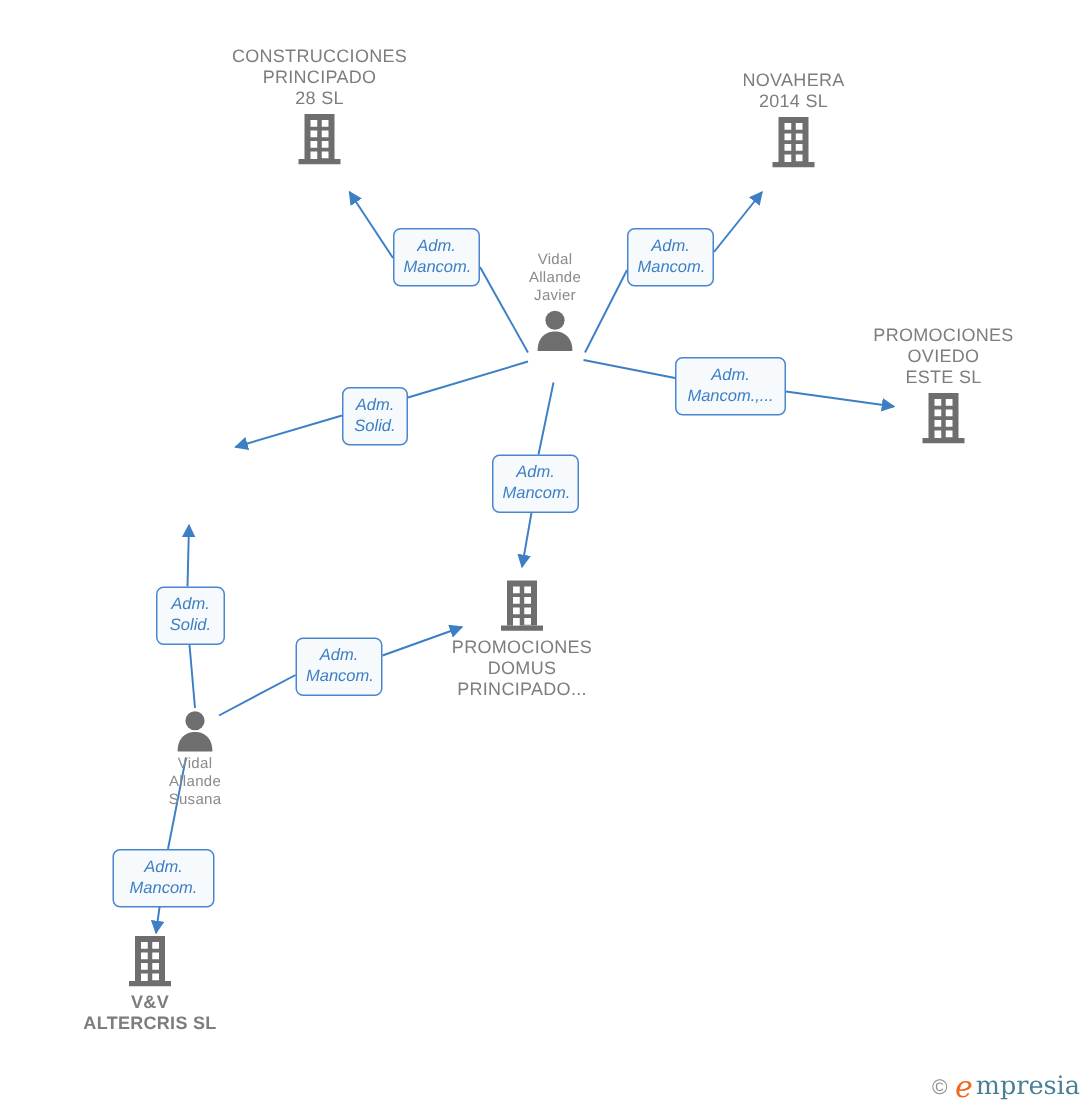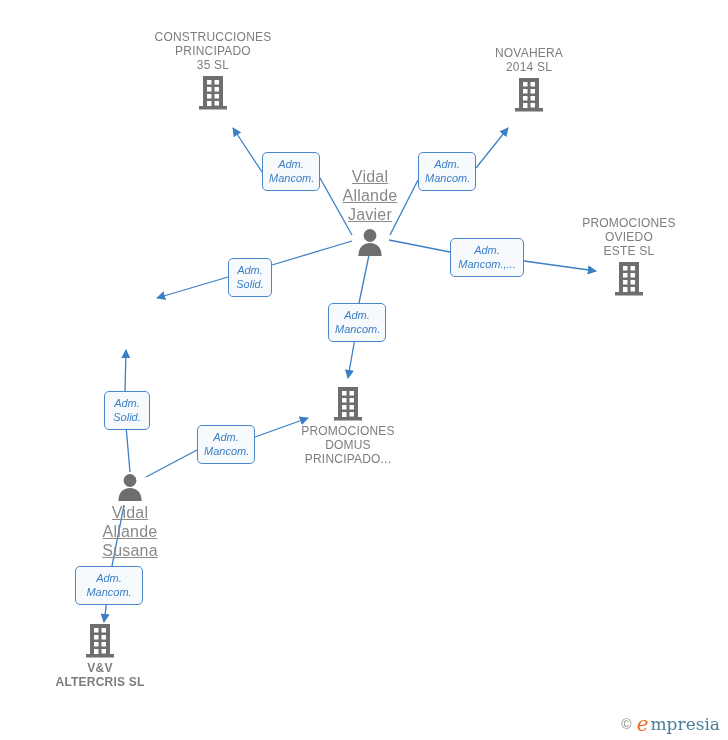--- a/index.html
+++ b/index.html
@@ -38,22 +38,21 @@
     color: #808080;
     font-size: 12px;
     letter-spacing: 0.2px;
     white-space: pre-line;
   }
   .node-label.company {
     color: #7d7d7d;
   }
   .node-label.person {
     color: #8a8a8a;
-    font-size: 16px;
-    text-decoration: underline;
+    font-size: 10px;
   }
   .node-label.highlight {
     color: #6e6e6e;
     font-size: 13px;
     letter-spacing: 1px;
   }
   .node-icon {
     display: block;
     margin: 2px auto 0;
   }
@@ -155,21 +154,21 @@
 
     <g>
       <line x1="124" y1="505" x2="112" y2="566" stroke="#3c7fc4" stroke-width="1.3"></line>
       <line x1="107" y1="600" x2="104" y2="622" stroke="#3c7fc4" stroke-width="1.3" marker-end="url(#arrow)"></line>
     </g>
   </svg>
 
   <div class="node label-above" style="left:213px; top:30px;">
     <div class="node-label company">CONSTRUCCIONES
 PRINCIPADO
-35  SL</div>
+28  SL</div>
     <svg class="node-icon" width="30" height="37" viewBox="0 0 30 37">
       <rect x="5" y="2" width="20" height="30" fill="#6e6e6e"></rect>
       <rect x="1" y="32" width="28" height="3.5" fill="#6e6e6e"></rect>
       <rect x="9" y="6" width="4.5" height="4.5" fill="#ffffff"></rect>
       <rect x="16.5" y="6" width="4.5" height="4.5" fill="#ffffff"></rect>
       <rect x="9" y="13" width="4.5" height="4.5" fill="#ffffff"></rect>
       <rect x="16.5" y="13" width="4.5" height="4.5" fill="#ffffff"></rect>
       <rect x="9" y="20" width="4.5" height="4.5" fill="#ffffff"></rect>
       <rect x="16.5" y="20" width="4.5" height="4.5" fill="#ffffff"></rect>
       <rect x="9" y="27" width="4.5" height="5" fill="#ffffff"></rect>

